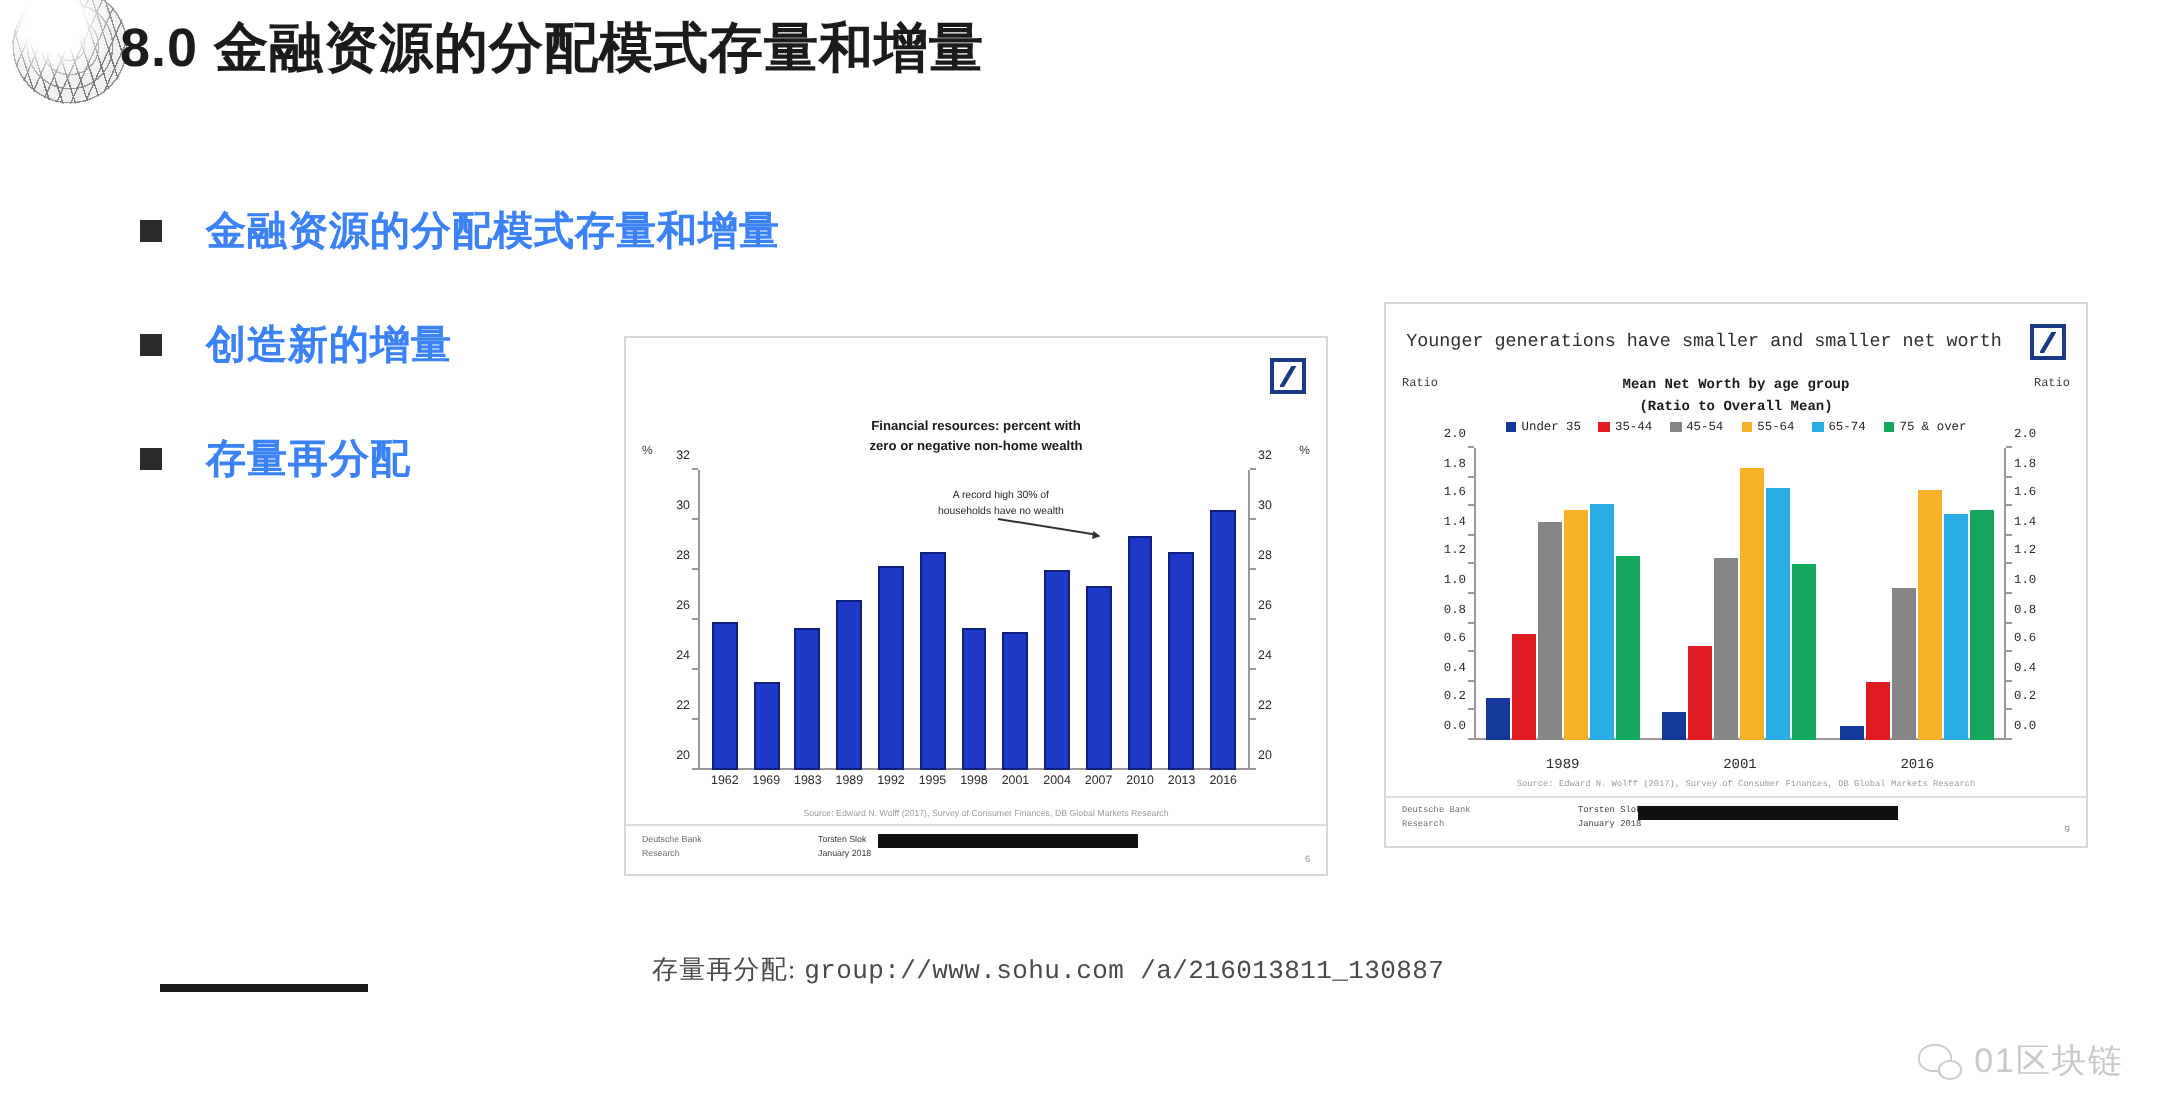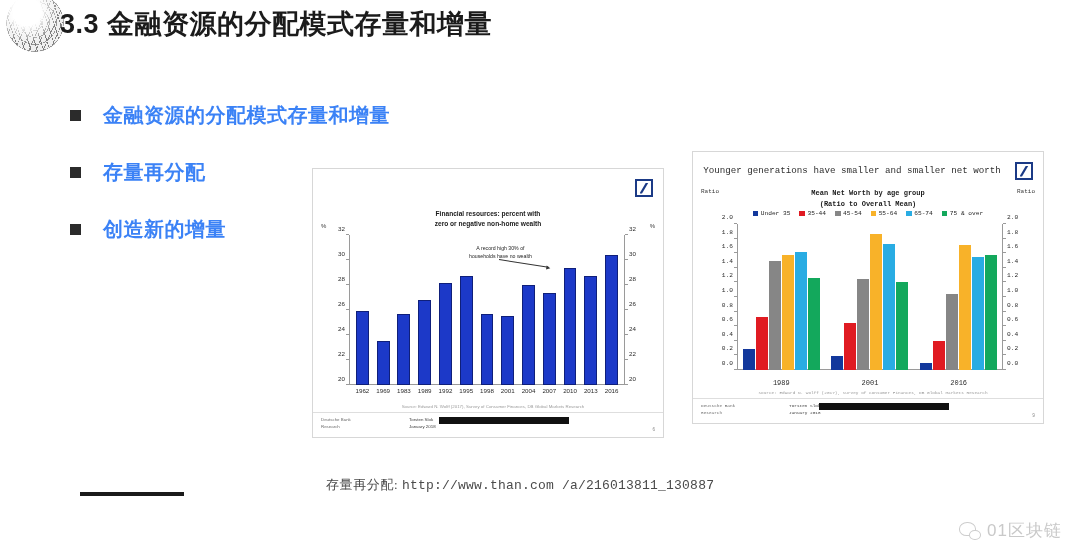--- a/index.html
+++ b/index.html
@@ -199,34 +199,34 @@
   .wechat::after {
     content: ""; position: absolute; right: 0; bottom: 0;
     width: 10px; height: 8px; border: 1.6px solid #cdcdcd; border-radius: 48%;
     background: #fff;
   }
 </style>
 </head>
 <body>
 
 <div class="globe-mark"></div>
-<div class="slide-title">3.3  金融资源的分配模式存量和增量</div>
+<div class="slide-title">8.0  金融资源的分配模式存量和增量</div>
 
 <div class="bullets">
   <div class="bullet-row">
     <span class="bullet-square"></span>
     <span class="bullet-text">金融资源的分配模式存量和增量</span>
   </div>
   <div class="bullet-row">
     <span class="bullet-square"></span>
-    <span class="bullet-text">存量再分配</span>
+    <span class="bullet-text">创造新的增量</span>
   </div>
   <div class="bullet-row">
     <span class="bullet-square"></span>
-    <span class="bullet-text">创造新的增量</span>
+    <span class="bullet-text">存量再分配</span>
   </div>
 </div>
 
 <div class="card" id="chart-left">
   <div class="db-logo"></div>
   <div class="plot-title" style="white-space: pre-line;">Financial resources: percent with
 zero or negative non-home wealth</div>
   <div class="axis-cap left" style="top:54px">%</div>
   <div class="axis-cap right" style="top:54px">%</div>
 
@@ -461,18 +461,18 @@
     <div class="author" id="right-author" style="white-space: pre-line;">Torsten Slok
 January 2018</div>
     <div class="redaction"></div>
     <div class="pagenum">9</div>
   </div>
 </div>
 
 <div class="rule"></div>
 <div class="caption">
   <span>存量再分配:</span>
-  <span class="url">http://www.than.com /a/216013811_130887</span>
+  <span class="url">group://www.sohu.com /a/216013811_130887</span>
 </div>
 <div class="watermark">
   <span class="wechat"></span>
   <span>01区块链</span>
 </div>
 
 </body></html>

